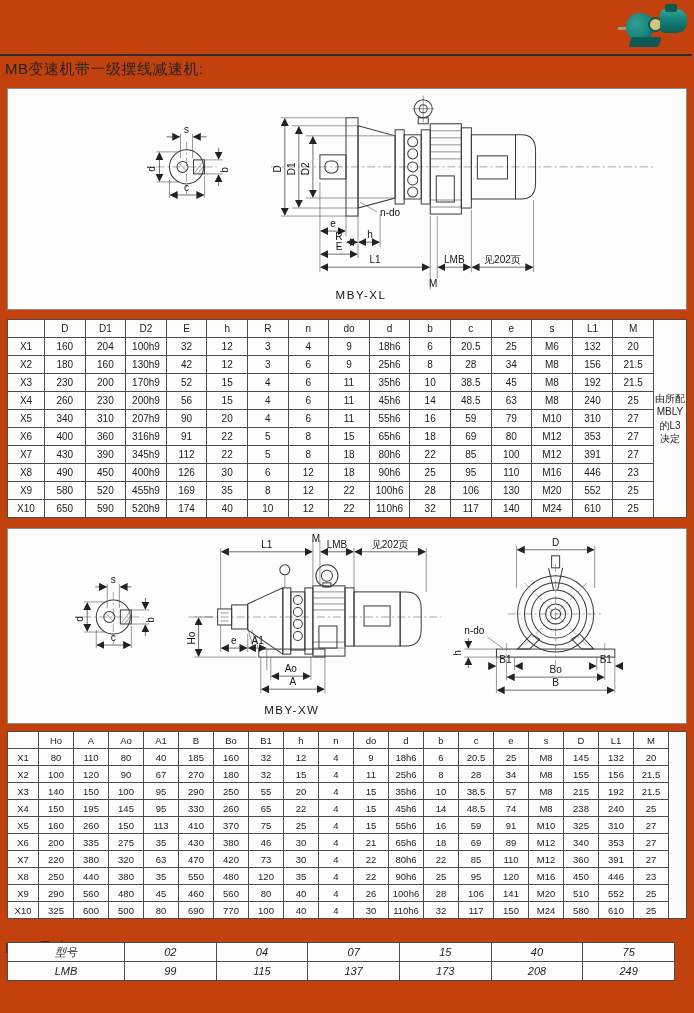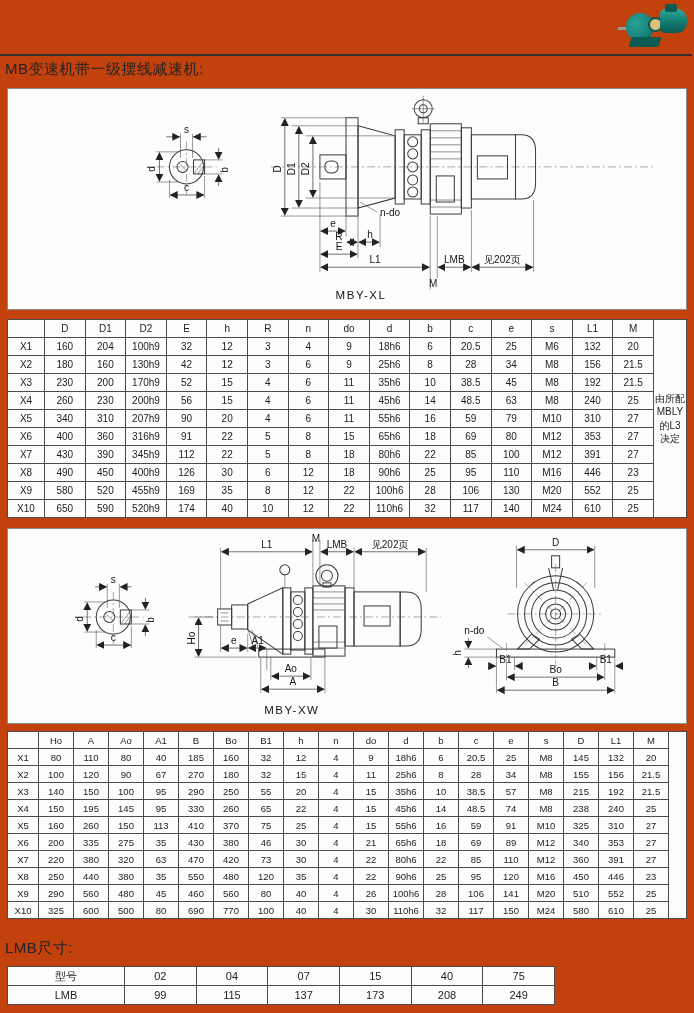--- a/index.html
+++ b/index.html
@@ -40,21 +40,21 @@
   svg .thin{fill:none;stroke:#555;stroke-width:.6;}
   svg .dim{fill:none;stroke:#333;stroke-width:.7;}
   svg .cl{fill:none;stroke:#666;stroke-width:.55;stroke-dasharray:8 3 2 3;}
   svg .fin{fill:none;stroke:#4a4a4a;stroke-width:.6;}
   svg text{font-family:"Liberation Sans",sans-serif;font-size:10px;fill:#141414;}
   svg text.cap{font-size:11.5px;letter-spacing:1.5px;}
   
   .tblwrap{position:absolute;}
   .t1{left:7px;top:319px;width:680px;}
   .t2{left:7px;top:731px;width:680px;}
-  .lmb{left:7px;top:966px;width:548px;}
+  .lmb{left:7px;top:942px;width:668px;font-style:italic;}
   table{border-collapse:collapse;table-layout:fixed;width:100%;}
   td{border:1px solid #4b4b4b;text-align:center;vertical-align:middle;
      padding:0;color:#1c1c1c;background:#fdfdfc;}
   .t1 td{font-size:10px;height:17px;}
   .t2 td{font-size:9.5px;height:16px;}
   .lmb td{font-size:11px;height:18px;}
   .t1 tr:first-child td:first-child{width:36px;}
   .t2 tr:first-child td:first-child{width:30px;}
   .lmb tr:first-child td:first-child{width:116px;}
   td.note{width:30px;font-size:10px;line-height:1.35;word-break:break-all;

